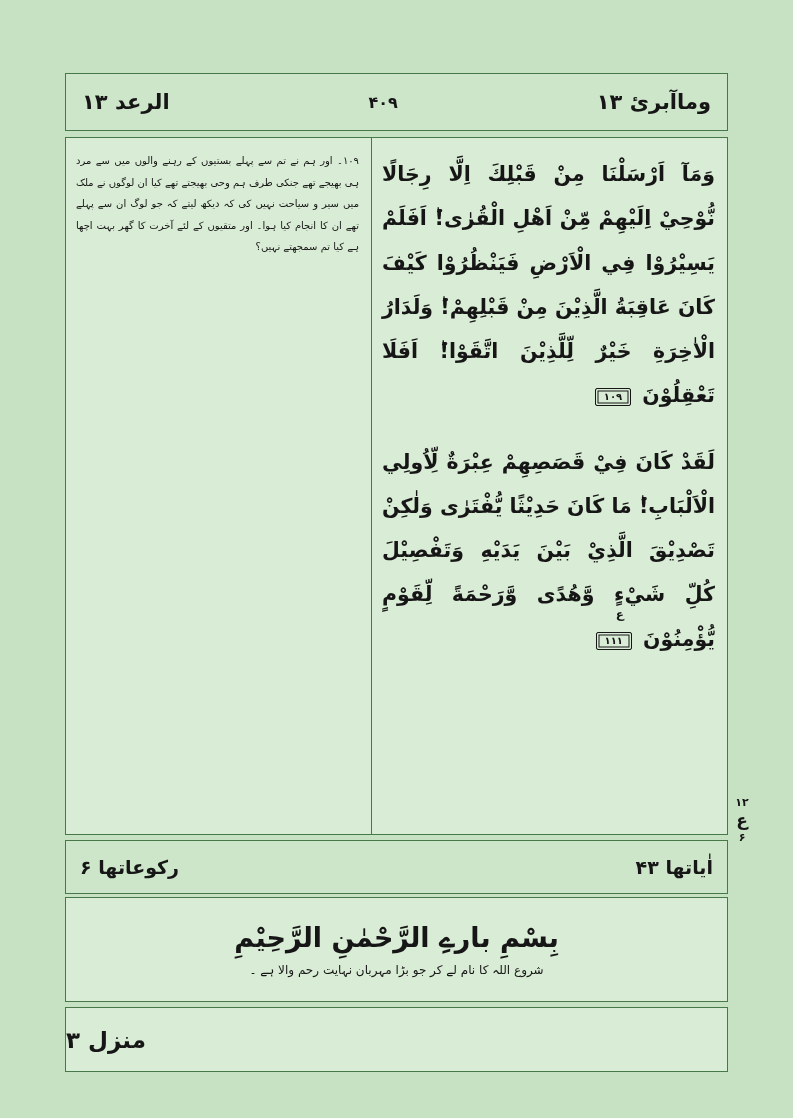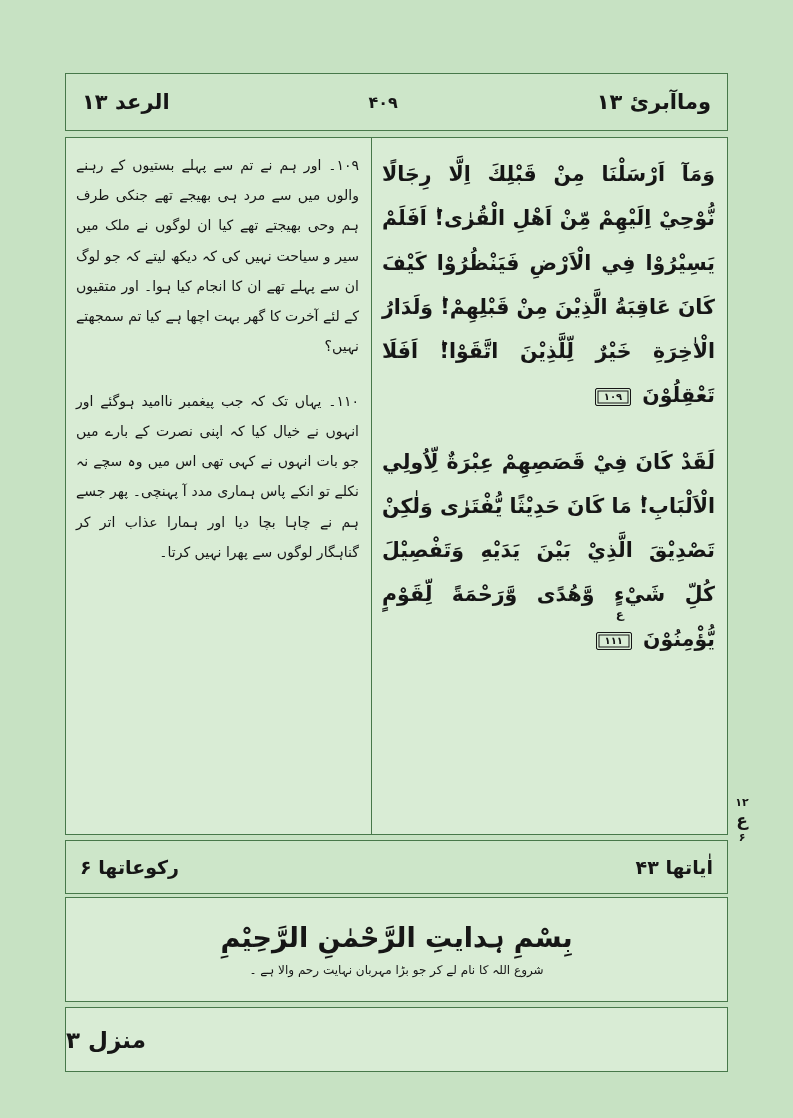--- a/index.html
+++ b/index.html
@@ -44,21 +44,21 @@
     width:356px;
     border-left:1px solid var(--border);
     padding:14px 12px 10px 10px;
     font-size:20.5px;font-weight:700;
     line-height:2.16;
     text-align:justify;
   }
   .col-urdu{
     flex:1;
     padding:12px 12px 10px 10px;
-    font-size:14px;
+    font-size:10px;
     line-height:2.16;
     text-align:justify;
   }
   .verse{margin-bottom:22px;}
   .urdu-para{margin-bottom:24px;}
   .medallion-wrap{position:relative;display:inline-block;margin-right:4px;}
   .medallion{
     display:inline-block;
     font-size:10px;font-weight:700;
     line-height:1;
@@ -123,36 +123,35 @@
       <span class="medallion-wrap"><span class="medallion">۱۰۹</span></span>
     </div>
     <div class="verse">
       <span>لَقَدْ كَانَ فِيْ قَصَصِهِمْ عِبْرَةٌ لِّاُولِي الْاَلْبَابِ!ؕ مَا كَانَ حَدِيْثًا يُّفْتَرٰى وَلٰكِنْ تَصْدِيْقَ الَّذِيْ بَيْنَ يَدَيْهِ وَتَفْصِيْلَ كُلِّ شَيْءٍ وَّهُدًى وَّرَحْمَةً لِّقَوْمٍ يُّؤْمِنُوْنَ</span>
       <span class="medallion-wrap"><sup class="ruku-sup">ع</sup><span class="medallion">۱۱۱</span></span>
     </div>
   </section>
 
   <section class="col-urdu">
     <p class="urdu-para">۱۰۹۔ اور ہم نے تم سے پہلے بستیوں کے رہنے والوں میں سے مرد ہی بھیجے تھے جنکی طرف ہم وحی بھیجتے تھے کیا ان لوگوں نے ملک میں سیر و سیاحت نہیں کی کہ دیکھ لیتے کہ جو لوگ ان سے پہلے تھے ان کا انجام کیا ہوا۔ اور متقیوں کے لئے آخرت کا گھر بہت اچھا ہے کیا تم سمجھتے نہیں؟</p>
-    <p class="urdu-para">۱۱۰۔ یہاں تک کہ جب پیغمبر ناامید ہوگئے اور انہوں نے خیال کیا کہ اپنی نصرت کے بارے میں جو بات انہوں نے کہی تھی اس میں وہ سچے نہ نکلے تو انکے پاس ہماری مدد آ پہنچی۔ پھر جسے ہم نے چاہا بچا دیا اور ہمارا عذاب اتر کر گناہگار لوگوں سے پھرا نہیں کرتا۔</p>
   </section>
 
 </main>
 
 <div class="margin-ruku">
   <span>۱۲</span>
   <span class="ain">ع</span>
   <span>۶</span>
 </div>
 
 <section class="box surah-banner">
   <span>اٰیاتها ۴۳</span>
   <span>رکوعاتها ۶</span>
 </section>
 
 <section class="box bismillah-panel">
-  <div class="bismillah-arabic">بِسْمِ ہدایتِ الرَّحْمٰنِ الرَّحِيْمِ</div>
+  <div class="bismillah-arabic">بِسْمِ بارےِ الرَّحْمٰنِ الرَّحِيْمِ</div>
   <div class="bismillah-urdu">شروع اللہ کا نام لے کر جو بڑا مہربان نہایت رحم والا ہے ۔</div>
 </section>
 
 <footer class="box manzil-box">
   <span>منزل ۳</span>
 </footer>
 
 </body></html>

